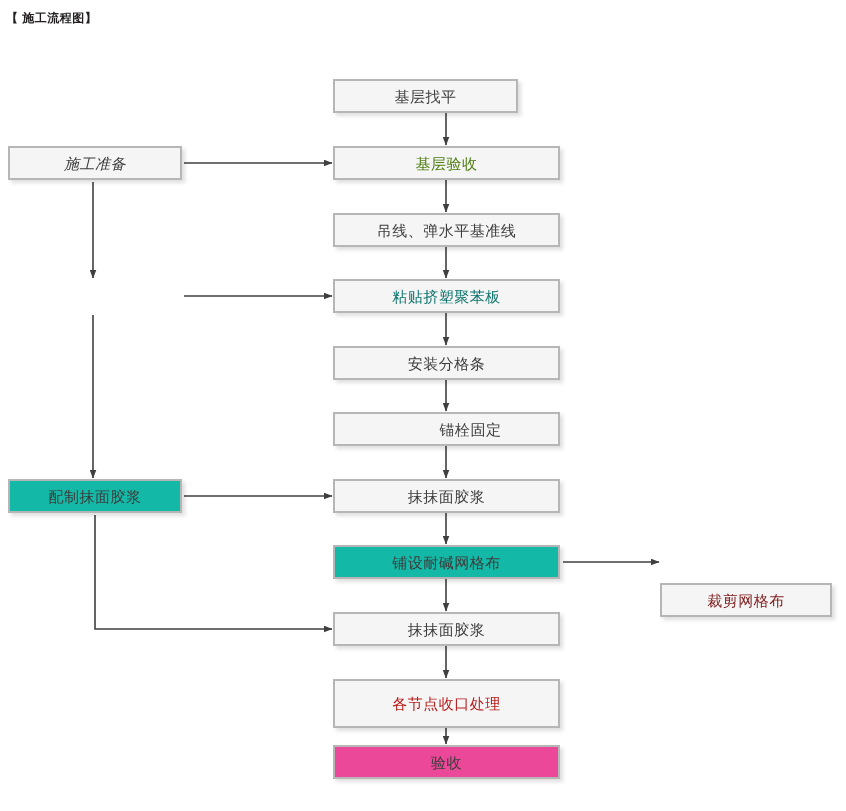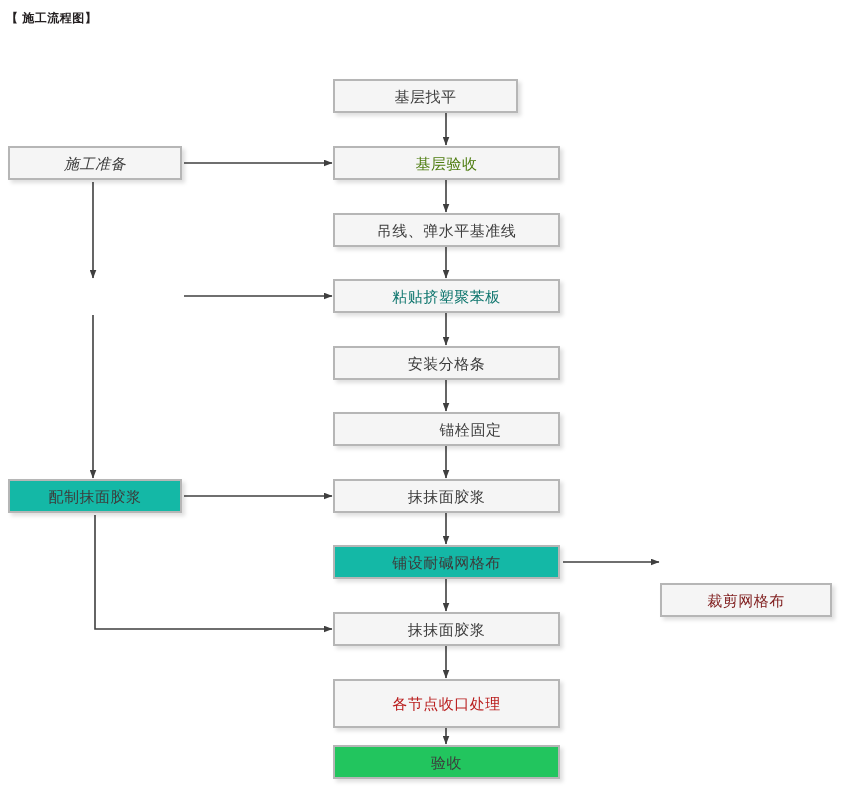--- a/index.html
+++ b/index.html
@@ -120,21 +120,21 @@
   </div>
   <div class="node" id="node-n8" style="left: 333px; top: 545px; width: 227px; height: 34px; background: #14b8a6; border-color: rgb(182, 182, 182); color: rgb(60, 60, 60);">
     <span class="node-label">铺设耐碱网格布</span>
   </div>
   <div class="node" id="node-n9" style="left: 333px; top: 612px; width: 227px; height: 34px; background: rgb(245, 245, 245); border-color: rgb(182, 182, 182); color: rgb(60, 60, 60);">
     <span class="node-label">抹抹面胶浆</span>
   </div>
   <div class="node" id="node-n10" style="left: 333px; top: 679px; width: 227px; height: 49px; background: rgb(245, 245, 245); border-color: rgb(182, 182, 182); color: #b91c1c;">
     <span class="node-label">各节点收口处理</span>
   </div>
-  <div class="node" id="node-n11" style="left: 333px; top: 745px; width: 227px; height: 34px; background: #22c55e; border-color: rgb(182, 182, 182); color: rgb(60, 60, 60);">
+  <div class="node" id="node-n11" style="left: 333px; top: 745px; width: 227px; height: 34px; background: #ec4899; border-color: rgb(182, 182, 182); color: rgb(60, 60, 60);">
     <span class="node-label">验收</span>
   </div>
 
   <div class="node" id="node-l1" style="left: 8px; top: 146px; width: 174px; height: 34px; background: rgb(245, 245, 245); border-color: rgb(182, 182, 182); color: rgb(60, 60, 60); font-style: italic;">
     <span class="node-label">施工准备</span>
   </div>
   <div class="node" id="node-l3" style="left: 8px; top: 479px; width: 174px; height: 34px; background: #14b8a6; border-color: rgb(182, 182, 182); color: rgb(60, 60, 60);">
     <span class="node-label">配制抹面胶浆</span>
   </div>
 

